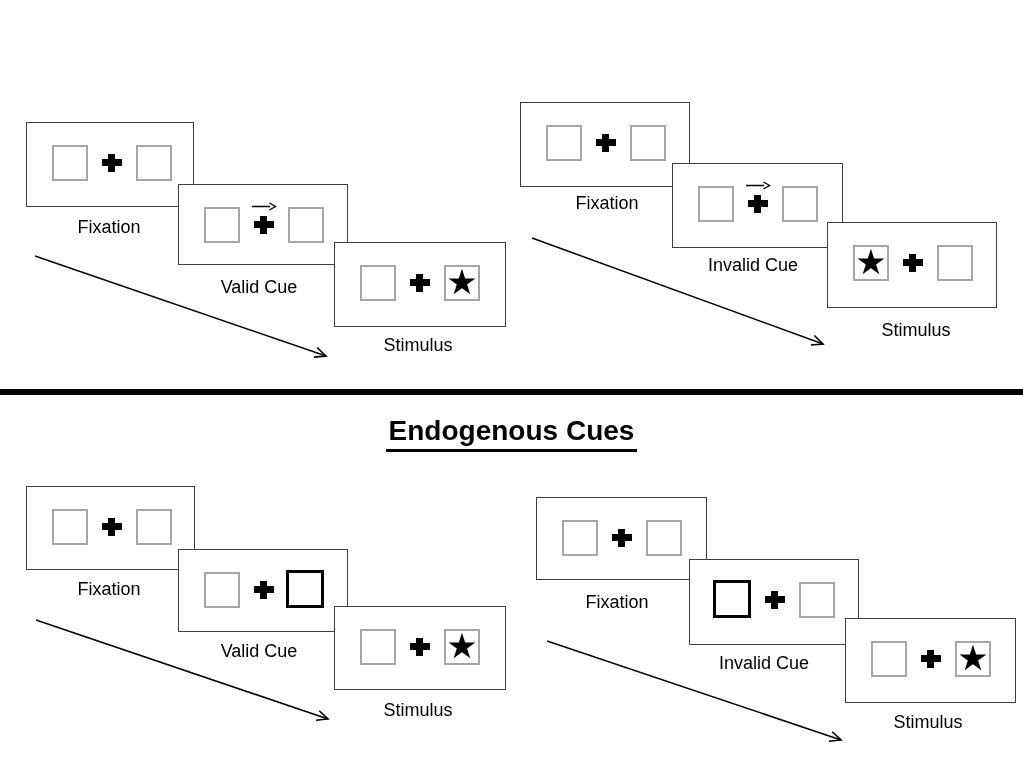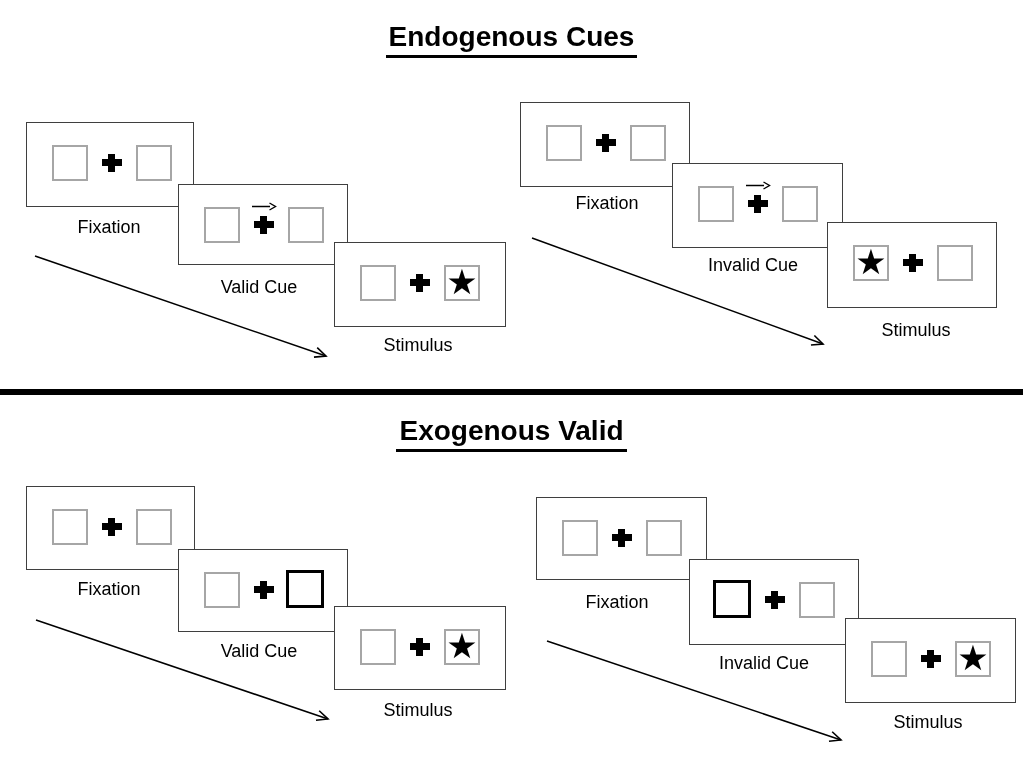--- a/index.html
+++ b/index.html
@@ -58,23 +58,20 @@
   #p-stim4{left:845px;top:618px;width:171px;height:85px;}
   #l-fix4{left:531px;top:592px;} #l-cue4{left:678px;top:653px;} #l-stim4{left:842px;top:712px;}
 
   .arrows{position:absolute;left:0;top:0;width:1023px;height:767px;pointer-events:none;}
 </style>
 </head>
 <body>
 
 <div class="stage">
 
-  <div class="section-title" id="title-endo">
-    <span class="u">Endogenous Cues</span>
-  </div>
 
   <div>
     <div class="panel" id="p-fix1">
       <div class="box l"></div>
       <span class="cross"></span>
       <div class="box r"></div>
     </div>
     <div class="panel" id="p-cue1">
       <div class="box l"></div>
       <svg class="cue-arrow" viewBox="0 0 26 11">
@@ -119,21 +116,21 @@
       <div class="box r"></div>
     </div>
     <div class="plabel" id="l-fix2">Fixation</div>
     <div class="plabel" id="l-cue2">Invalid Cue</div>
     <div class="plabel" id="l-stim2">Stimulus</div>
   </div>
 
   <div class="divider"></div>
 
   <div class="section-title" id="title-exo">
-    <span class="u">Exogenous Valid</span>
+    <span class="u">Endogenous Cues</span>
   </div>
 
   <div>
     <div class="panel" id="p-fix3">
       <div class="box l"></div>
       <span class="cross"></span>
       <div class="box r"></div>
     </div>
     <div class="panel" id="p-cue3">
       <div class="box l"></div>

